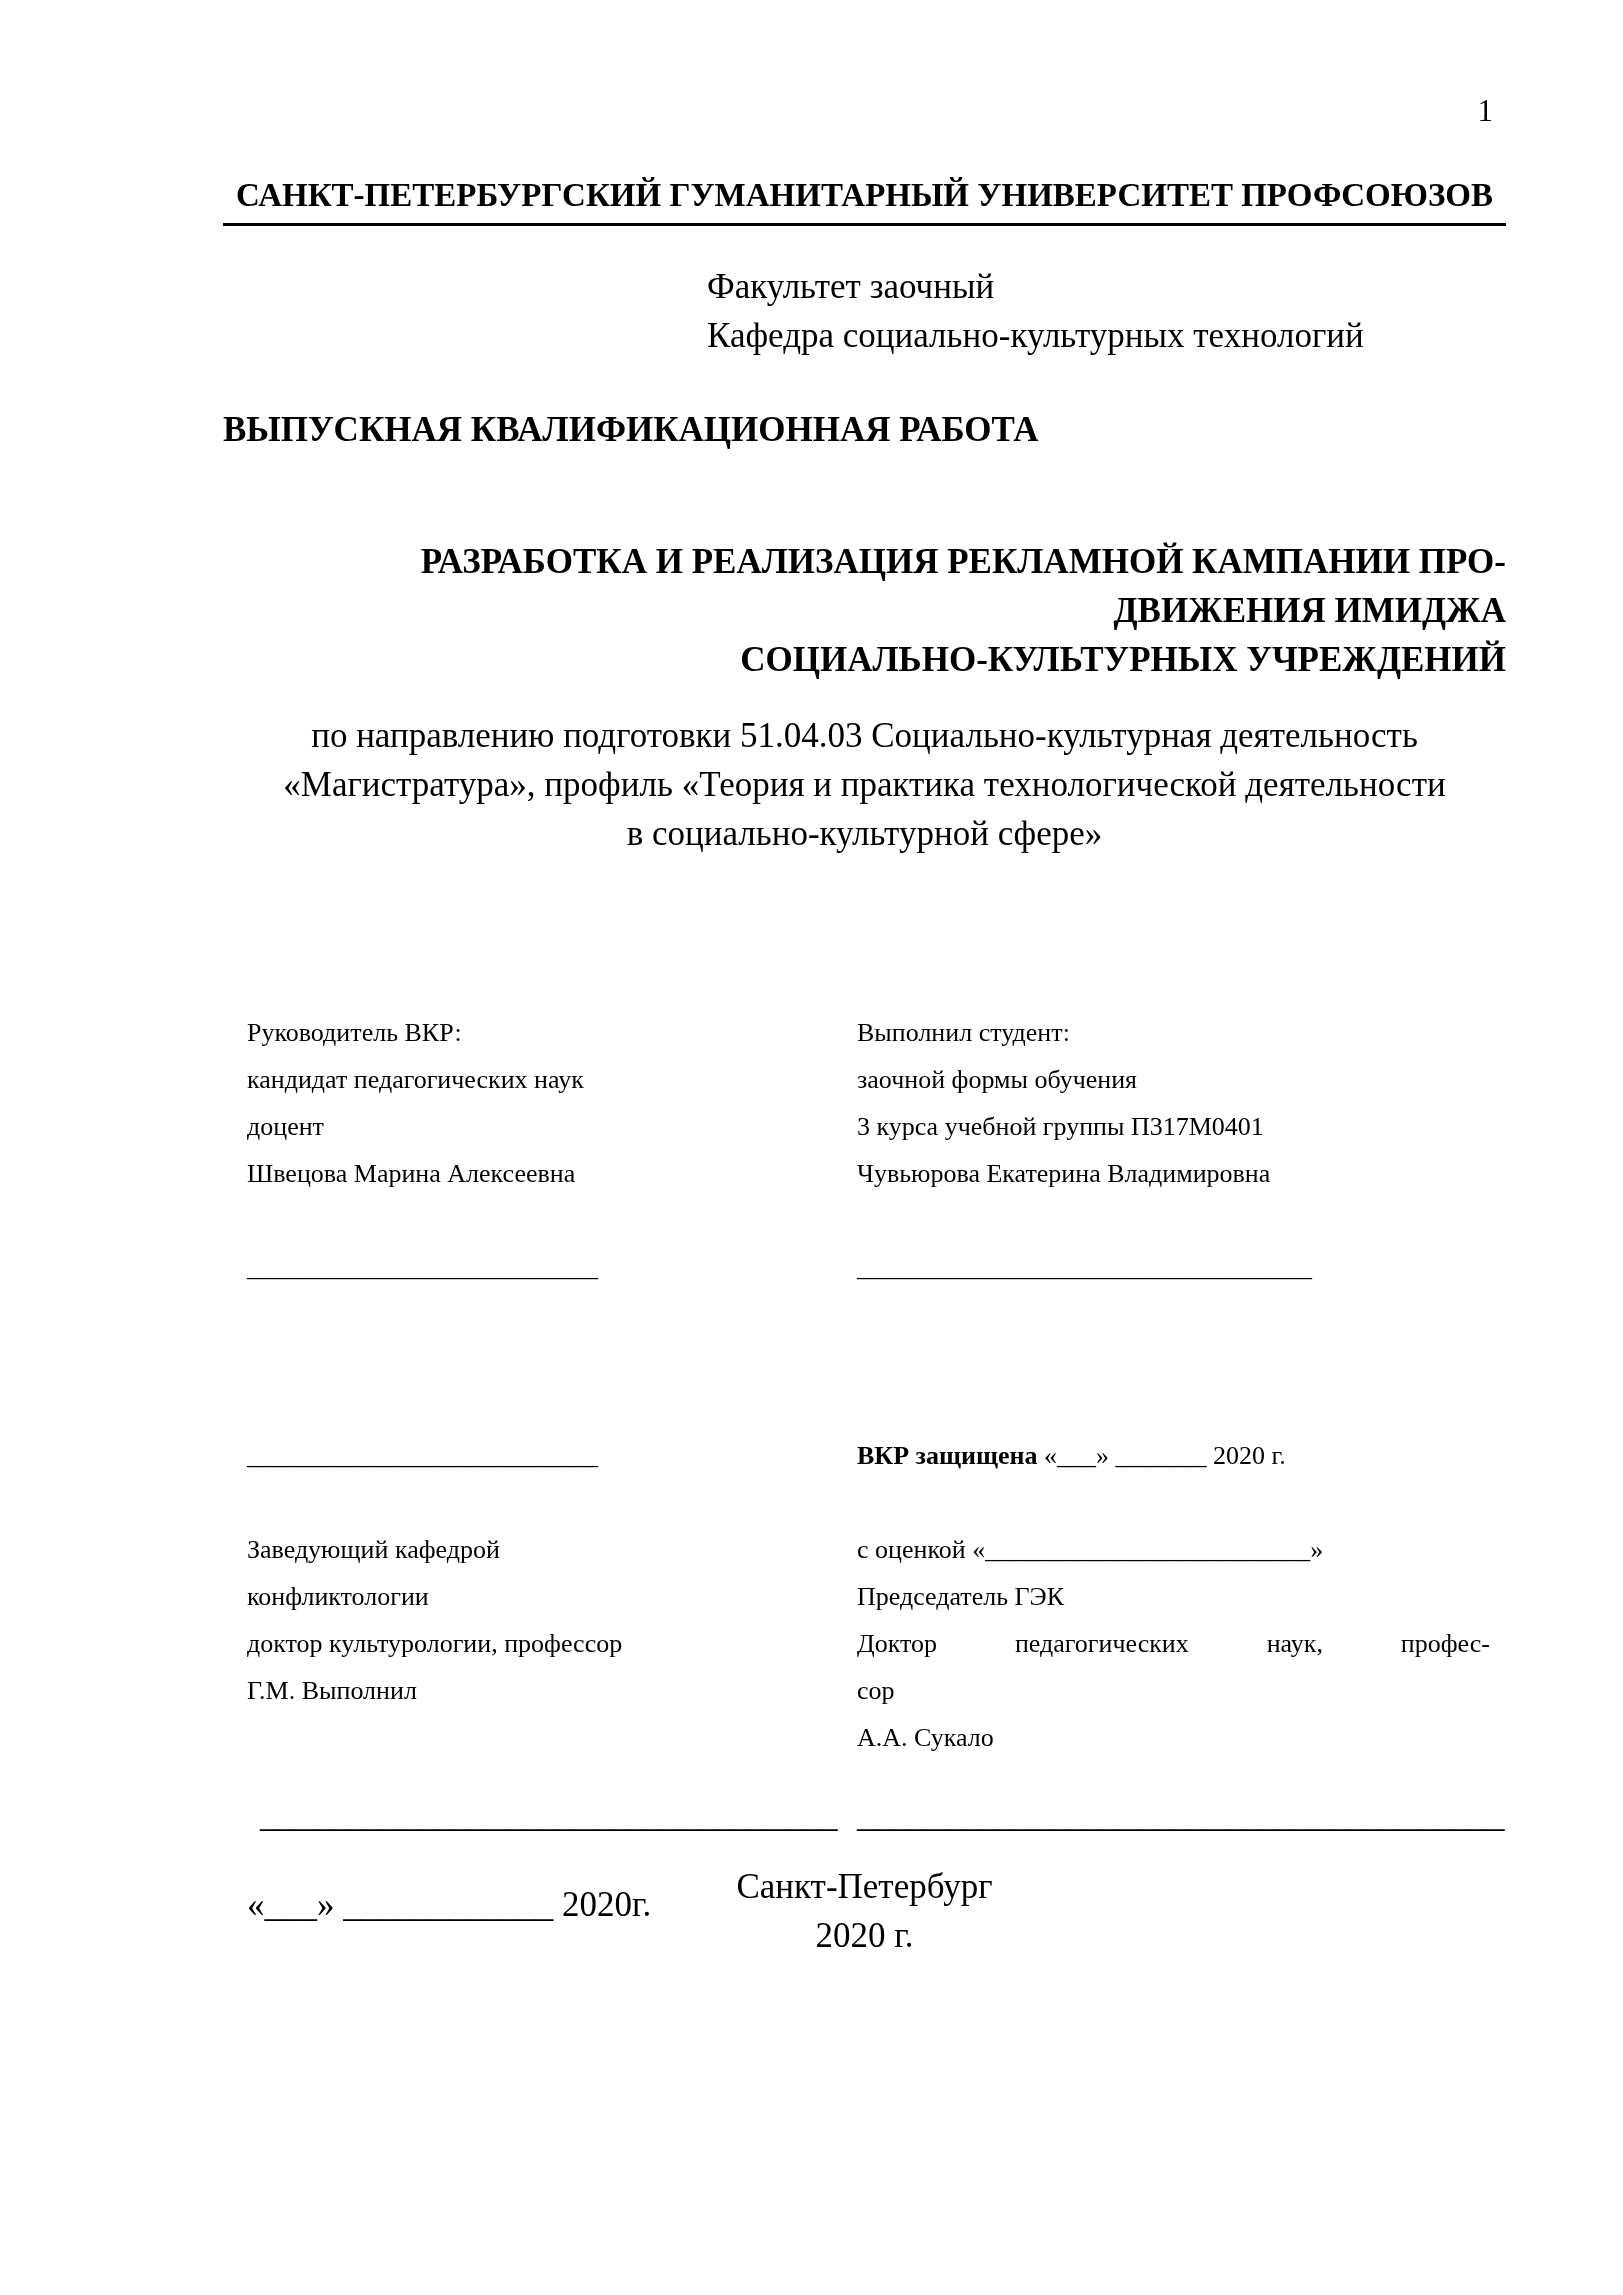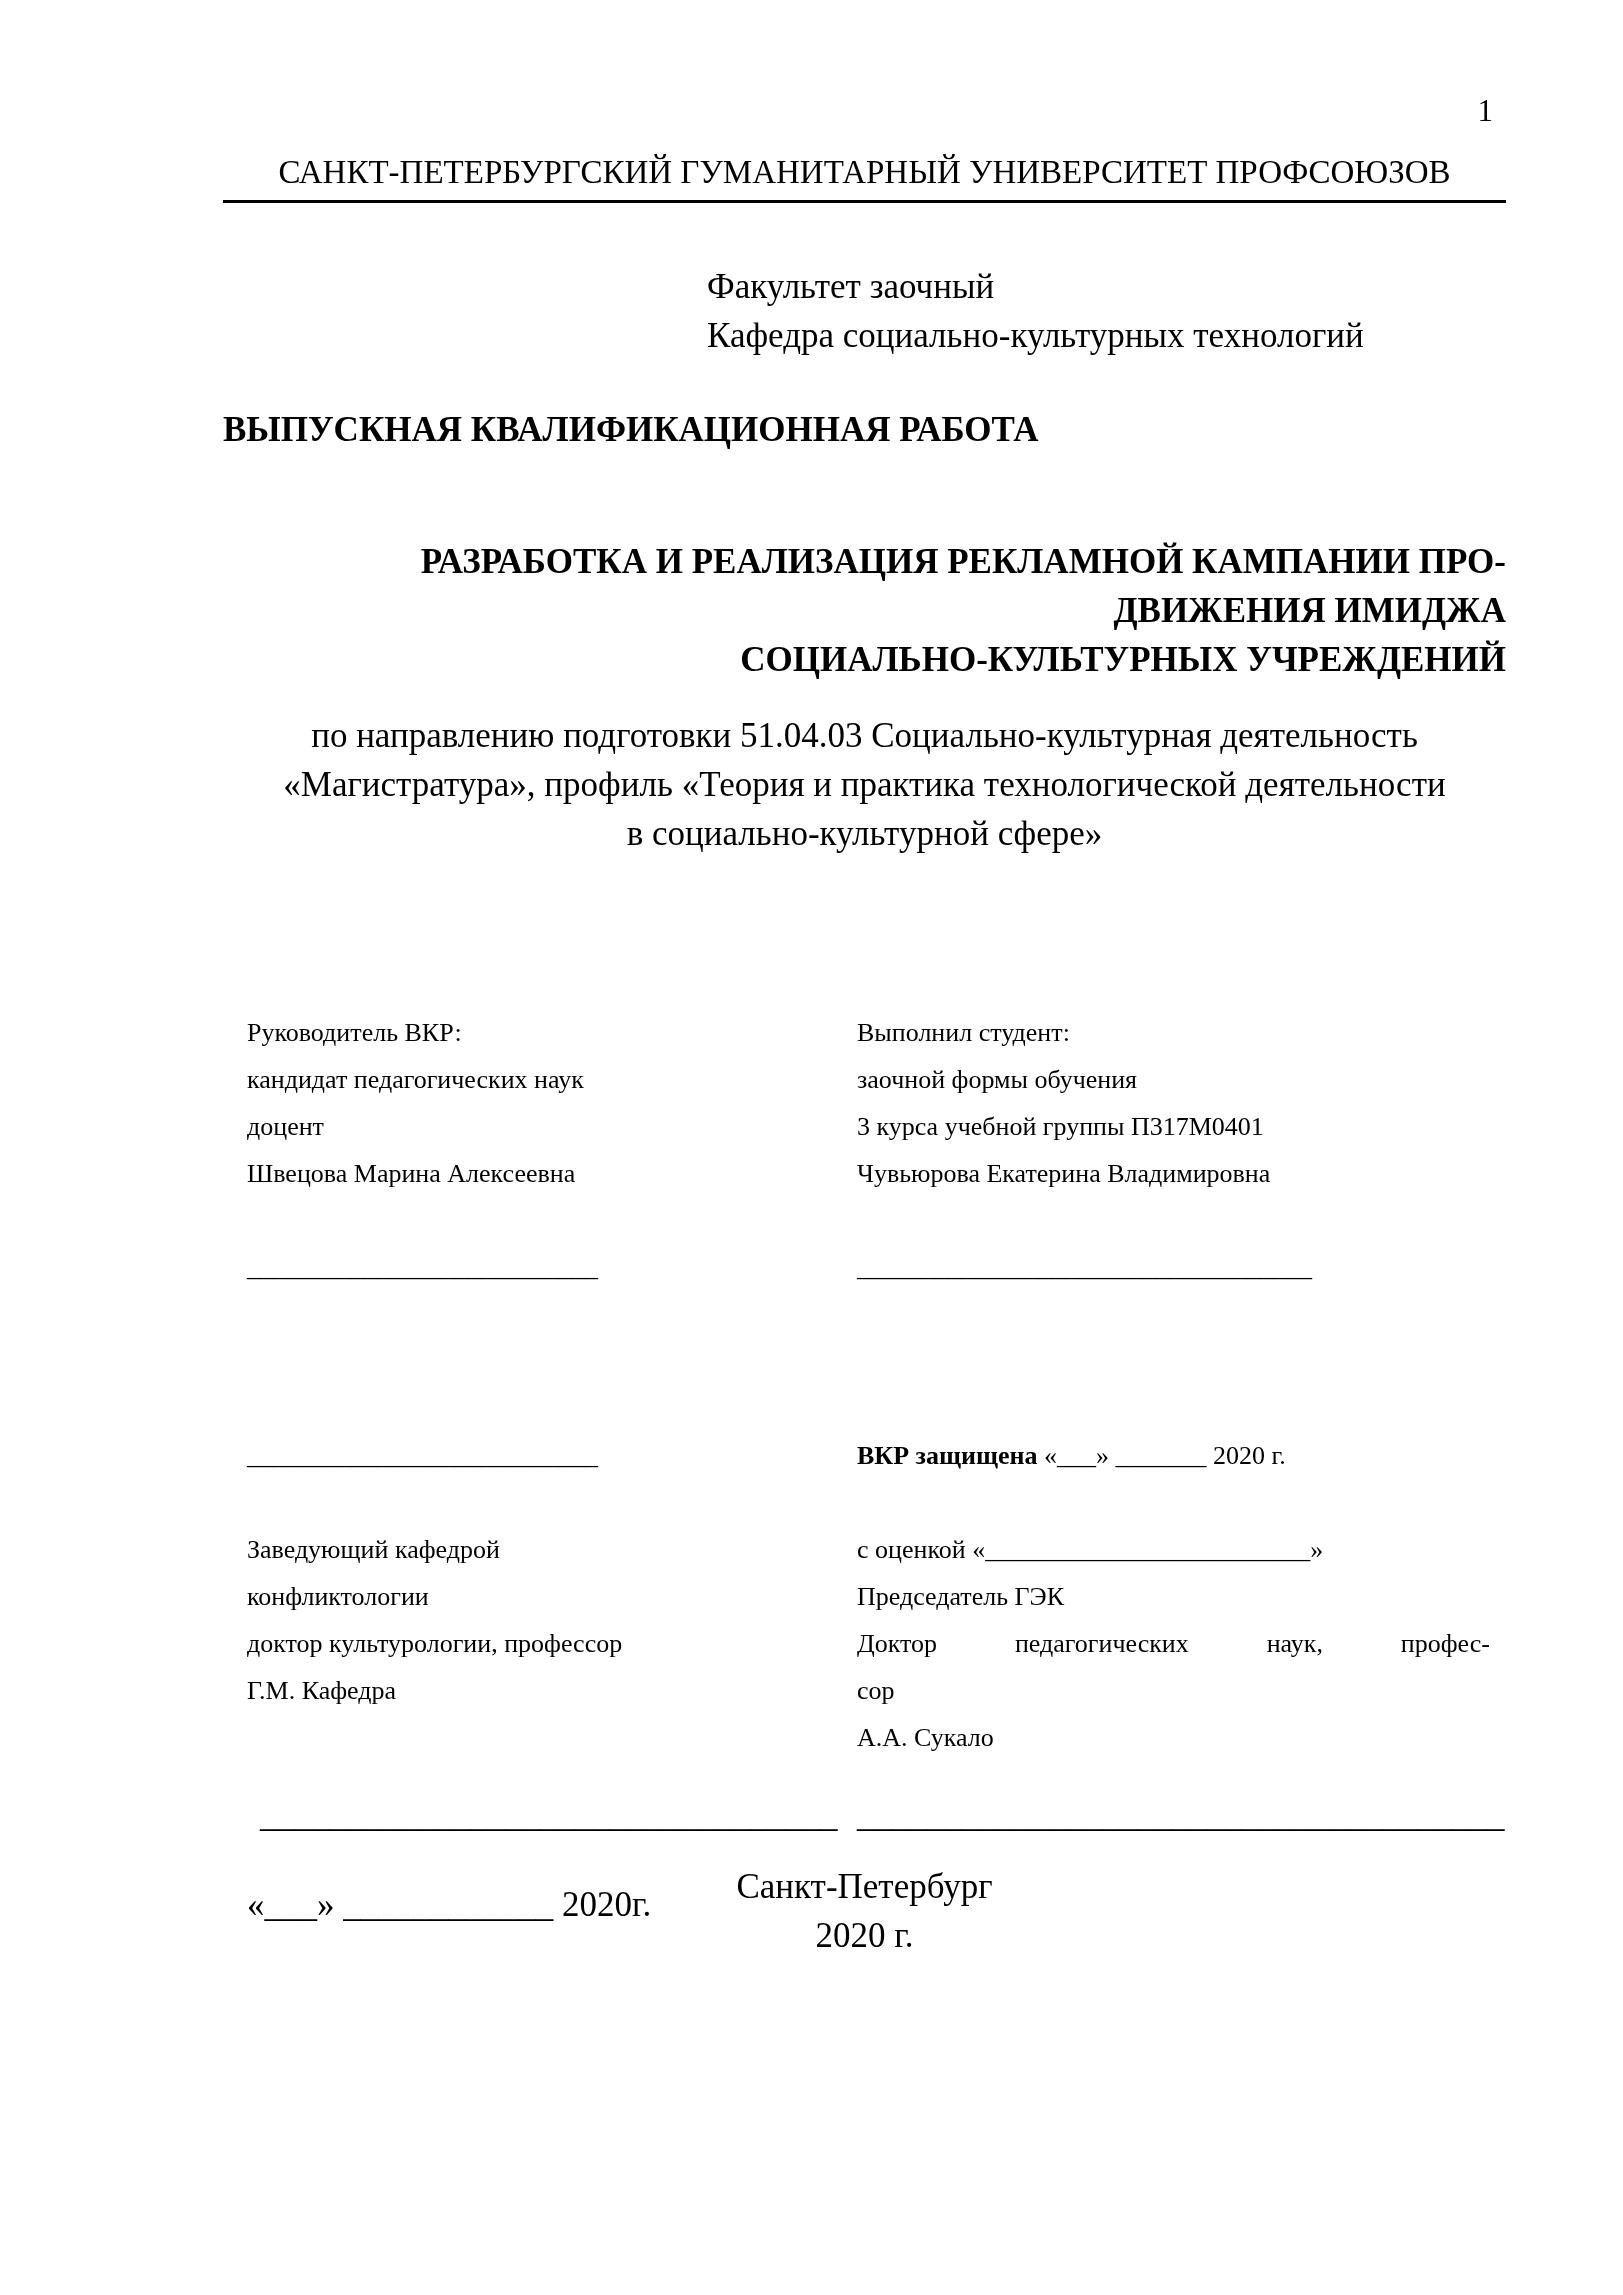--- a/index.html
+++ b/index.html
@@ -9,22 +9,22 @@
     width:1623px;
     height:2295px;
     background:#ffffff;
     color:#000000;
     font-family:"Liberation Serif","DejaVu Serif",serif;
     overflow:hidden;
   }
   .abs { position:absolute; }
   #page-number { top:93px; right:130px; font-size:31px; }
   #header-university {
-    top:154px; left:223px; width:1283px;
-    text-align:center; font-weight:normal; font-size:33px;
+    top:177px; left:223px; width:1283px;
+    text-align:center; font-weight:bold; font-size:33px;
     padding-bottom:9.4px; border-bottom:3.1px solid #000;
     white-space:nowrap;
   }
   #dept-block { top:229px; left:707px; font-size:35px; line-height:49px;margin-top:33px; }
   #work-type {
     top:410px; left:223px; width:1283px;
     text-align:left; font-weight:bold; font-size:35px; white-space:nowrap;
   }
   #thesis-title {
     top:513px; left:223px; width:1283px;
@@ -86,21 +86,21 @@
     <div class="line">доцент</div>
     <div class="line">Швецова Марина Алексеевна</div>
     <div class="sp60"></div>
     <div class="line">___________________________</div>
     <div class="sp180"></div>
     <div class="line">___________________________</div>
     <div class="sp60"></div>
     <div class="line">Заведующий кафедрой</div>
     <div class="line">конфликтологии</div>
     <div class="line">доктор культурологии, профессор</div>
-    <div class="line">Г.М. Кафедра</div>
+    <div class="line">Г.М. Выполнил</div>
   </div>
 
   <div class="col" id="right-col">
     <div class="line">Выполнил студент:</div>
     <div class="line">заочной формы обучения</div>
     <div class="line">3 курса учебной группы П317М0401</div>
     <div class="line">Чувьюрова Екатерина Владимировна</div>
     <div class="sp60"></div>
     <div class="line">___________________________________</div>
     <div class="sp180"></div>

